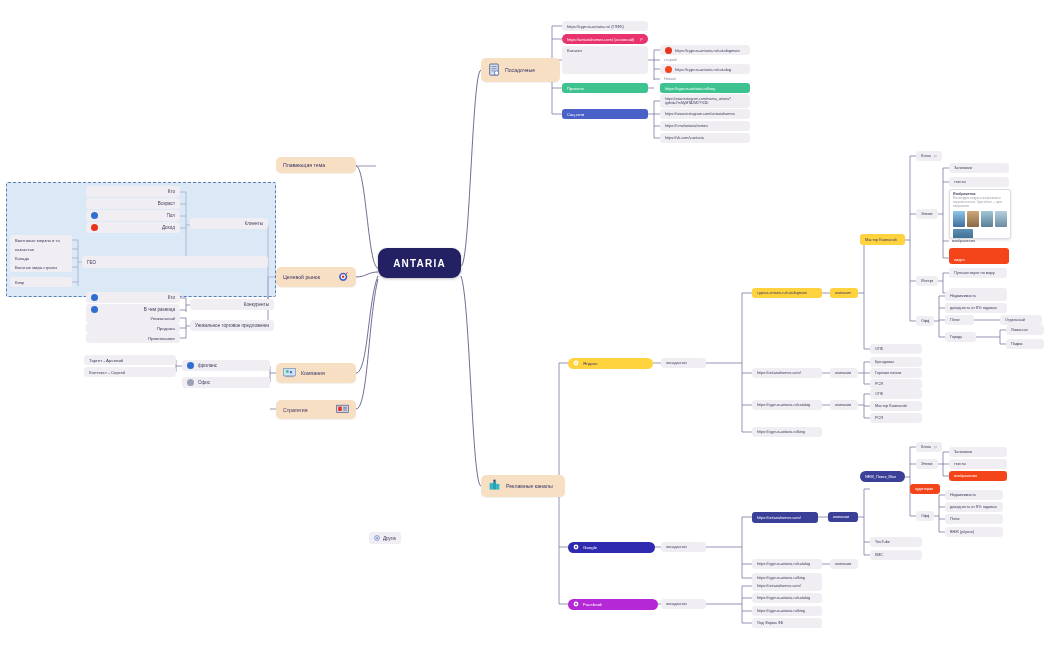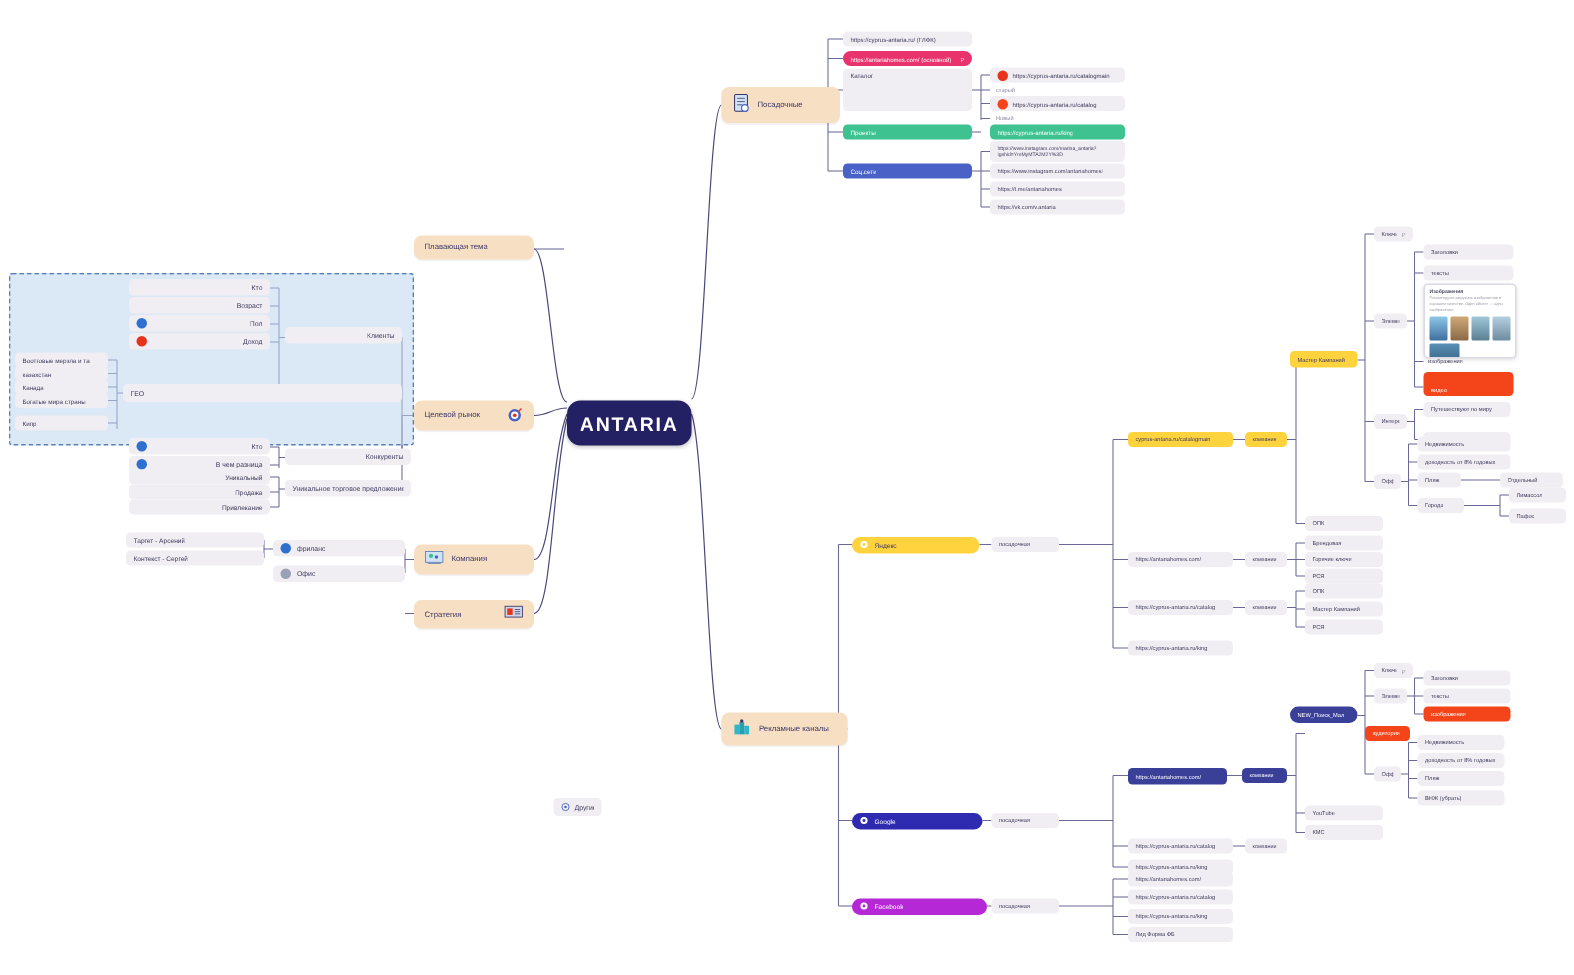--- a/index.html
+++ b/index.html
@@ -255,21 +255,21 @@
       <path d="M939 495 L 939 532"></path>
       <path d="M939 495 L 945 495"></path>
       <path d="M939 507 L 945 507"></path>
       <path d="M939 519 L 945 519"></path>
       <path d="M939 532 L 945 532"></path>
     </g>
   </svg>
 
   <div id="selbox" style="left:6px;top:182px;width:268px;height:113px;"></div>
 
-  <div class="node n-center" style="left:378px;top:267px;width:83px;height:30px;font-size:13px;">
+  <div class="node n-center" style="left:378px;top:248px;width:83px;height:30px;font-size:10px;">
     <span class="lbl">ANTARIA</span>
   </div>
 
   <div class="node n-branch" style="left:276px;top:157px;width:80px;height:16px;font-size:5.2px;">
     <span class="lbl">Плавающая тема</span>
   </div>
 
   <div class="node n-branch" style="left:276px;top:267px;width:80px;height:20px;font-size:5.2px;justify-content:space-between;">
     <span class="lbl">Целевой рынок</span>
     <span class="ic">

